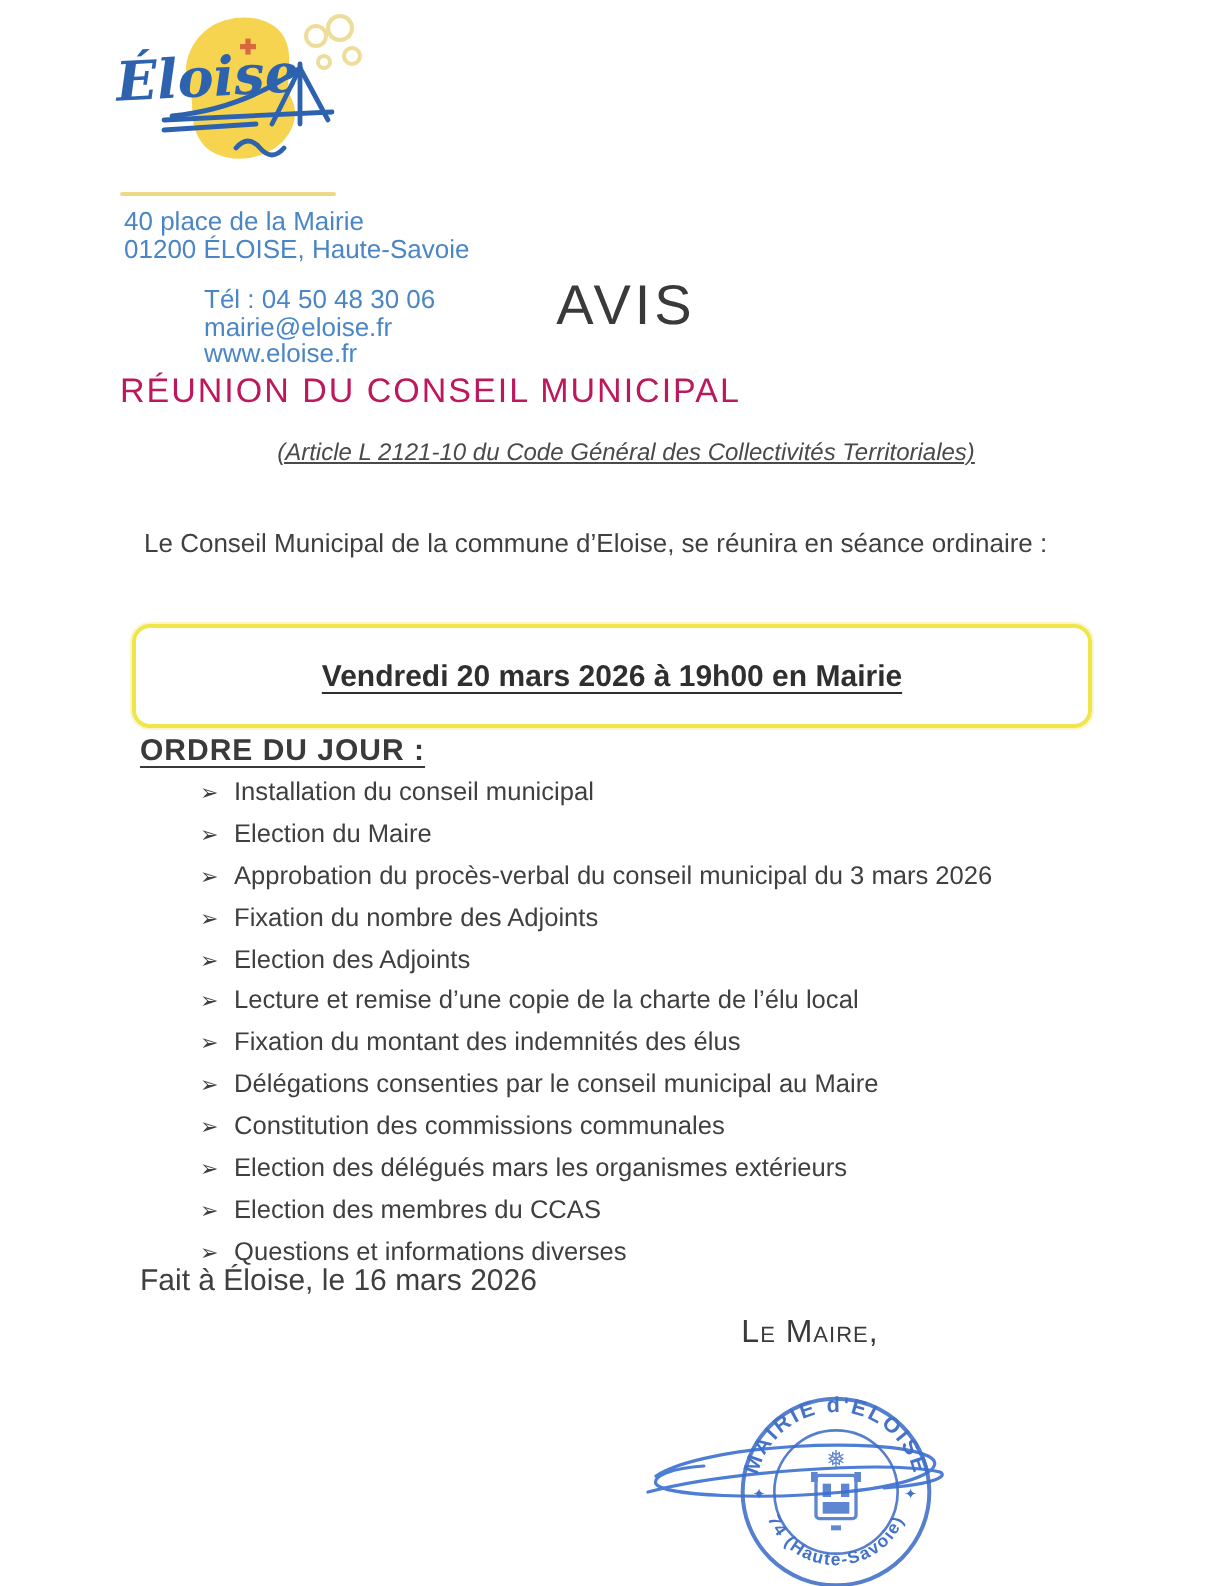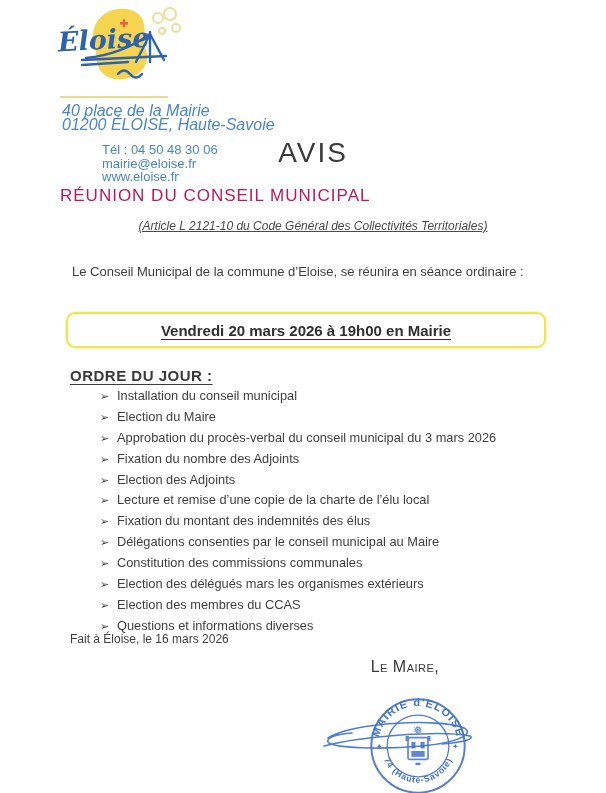--- a/index.html
+++ b/index.html
@@ -25,21 +25,21 @@
     transform: rotate(-3deg);
   }
   .logo-divider {
     position: absolute; left: 60px; top: 96px; width: 108px; height: 2px;
     background: #ecd98a; border-radius: 1px;
   }
 
   
   .address-block {
     position: absolute; left: 62px; top: 104px;
-    color: #4a86c5; font-size: 16px; line-height: 13.5px; font-style: italic;
+    color: #4a86c5; font-size: 13px; line-height: 13.5px;
   }
   .contact-block {
     position: absolute; left: 62px; top: 143px;
     color: #4a86c5; font-size: 13px; line-height: 13.5px; margin-left: 40px;
   }
 
   
   .title-main {
     position: absolute; left: 60px; right: 40px; top: 137px;
     text-align: center; font-size: 28px; font-weight: 500;
@@ -56,21 +56,21 @@
   }
 
   
   .intro {
     position: absolute; left: 72px; top: 261px; width: 470px;
     font-size: 13px; line-height: 22px; text-align: justify; color: #3f3f3f;
   }
 
   
   .date-box {
-    position: absolute; left: 66px; top: 312px; width: 480px; height: 36px;
+    position: absolute; left: 66px; top: 312px; width: 480px; height: 52px;
     border: 2px solid #f0e64a; border-radius: 9px;
     display: flex; align-items: center; justify-content: center;
     box-shadow: 0 0 0 1px #faf5c8;
   }
   .date-box span {
     font-size: 15px; font-weight: bold; color: #2f2f2f;
     text-decoration: underline; text-underline-offset: 3px;
   }
 
   
@@ -84,21 +84,21 @@
     display: flex; align-items: baseline;
     font-size: 12.8px; color: #3f3f3f; height: 20.9px;
   }
   .agenda-item .bullet {
     width: 17px; flex: 0 0 17px; color: #3f3f3f; font-size: 11px;
   }
 
   
   .closing {
     position: absolute; left: 70px; top: 632px;
-    font-size: 12px; color: #3f3f3f;
+    font-size: 15px; color: #3f3f3f;
   }
   .sig-block {
     position: absolute; left: 330px; top: 658px; width: 150px;
     text-align: center; color: #3a3a3a;
   }
   .sig-role { font-variant: small-caps; font-size: 16px; letter-spacing: 0.5px; }
   .sig-name { font-size: 13px; margin-top: 9px; }
 
   .stamp-wrap { position: absolute; left: 368px; top: 696px; width: 100px; height: 100px; }
   .signature-svg { position: absolute; left: 322px; top: 708px; width: 155px; height: 52px; }

